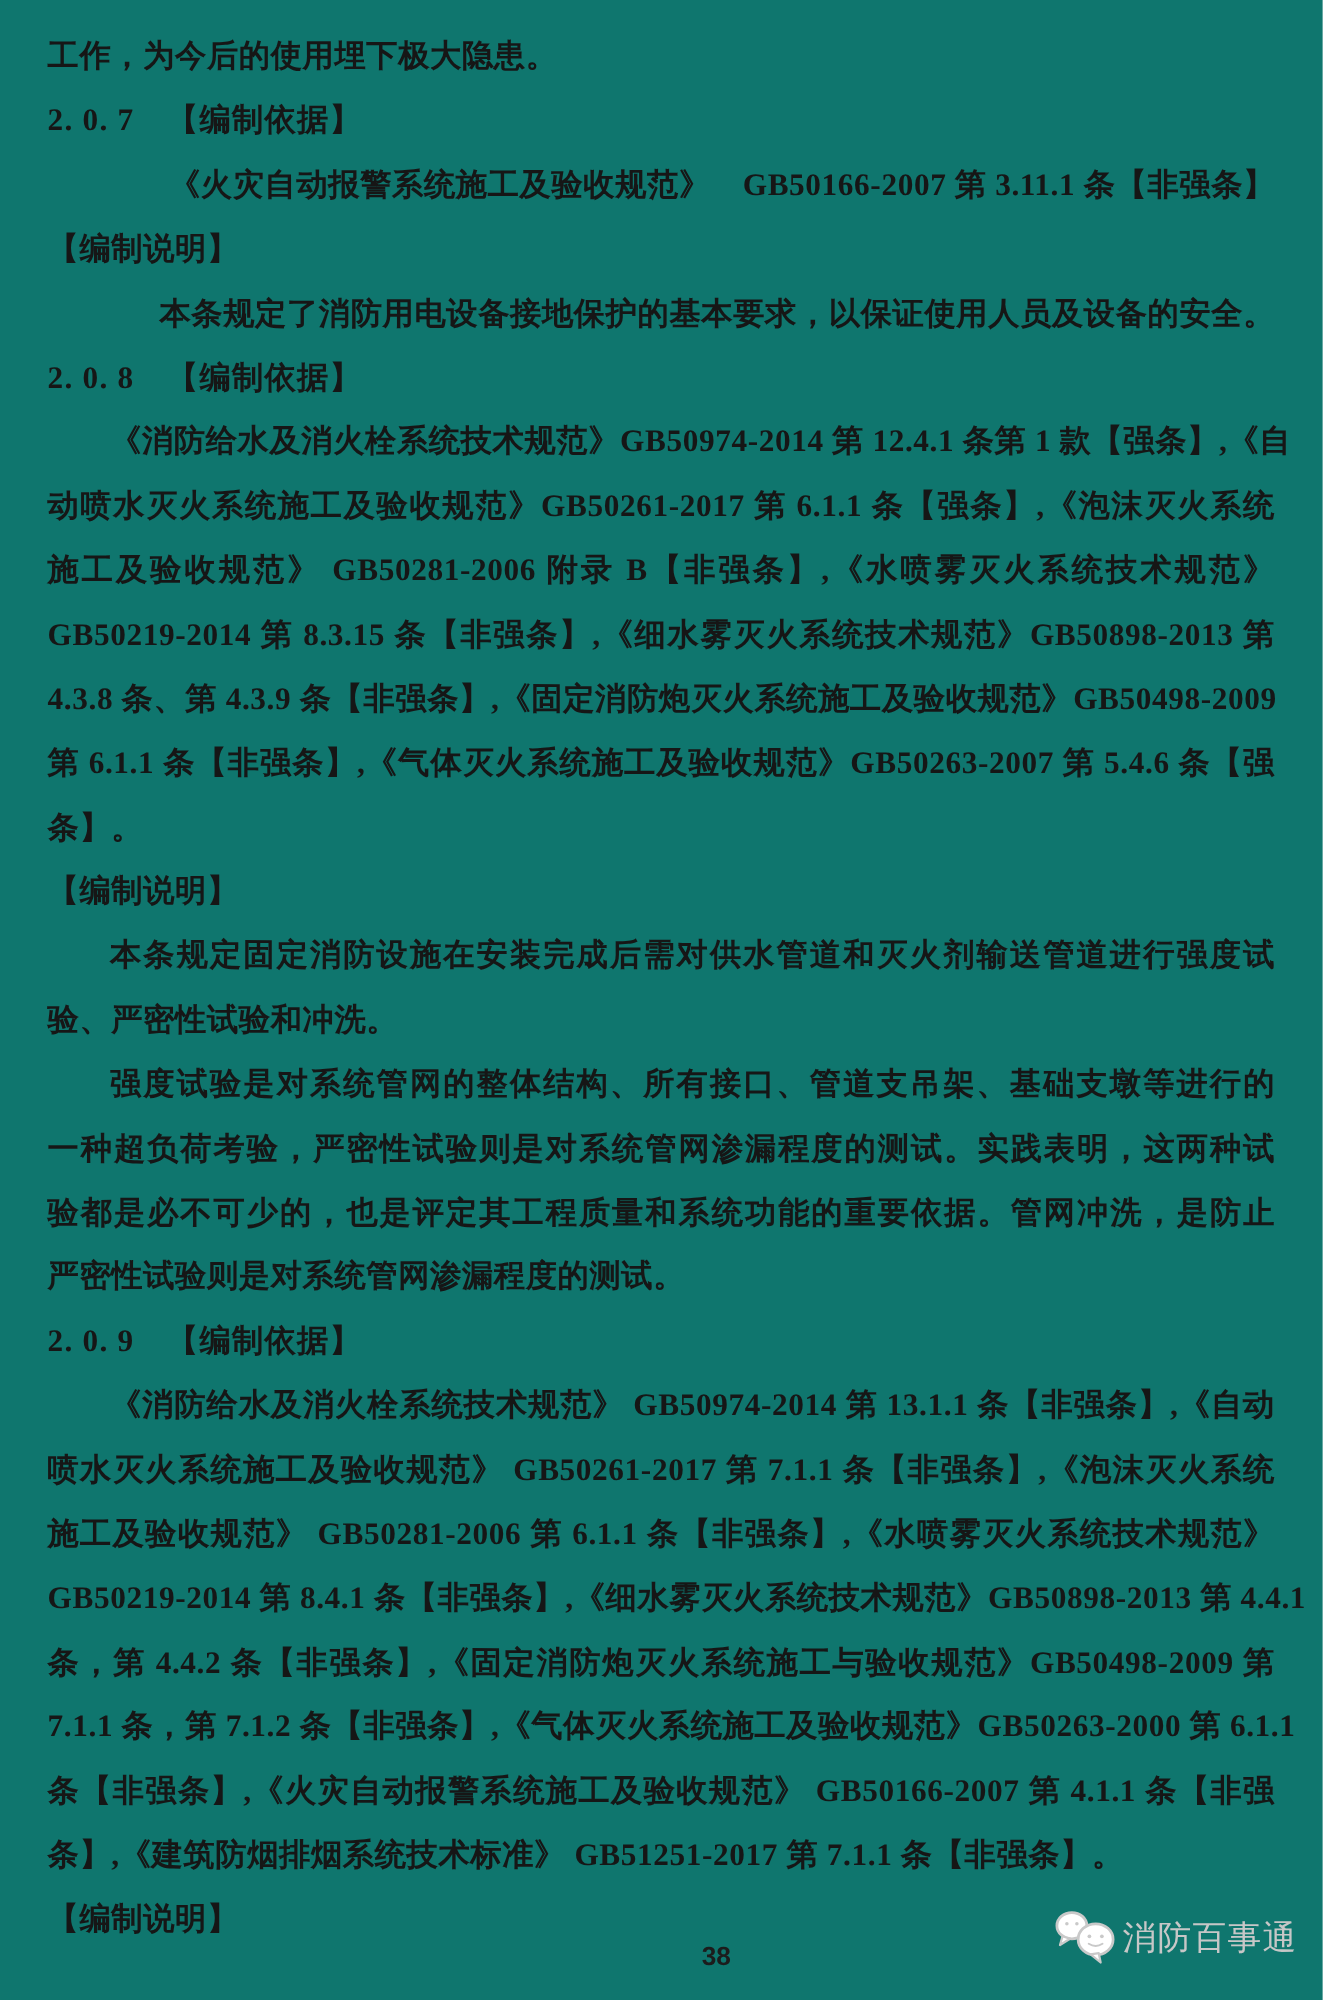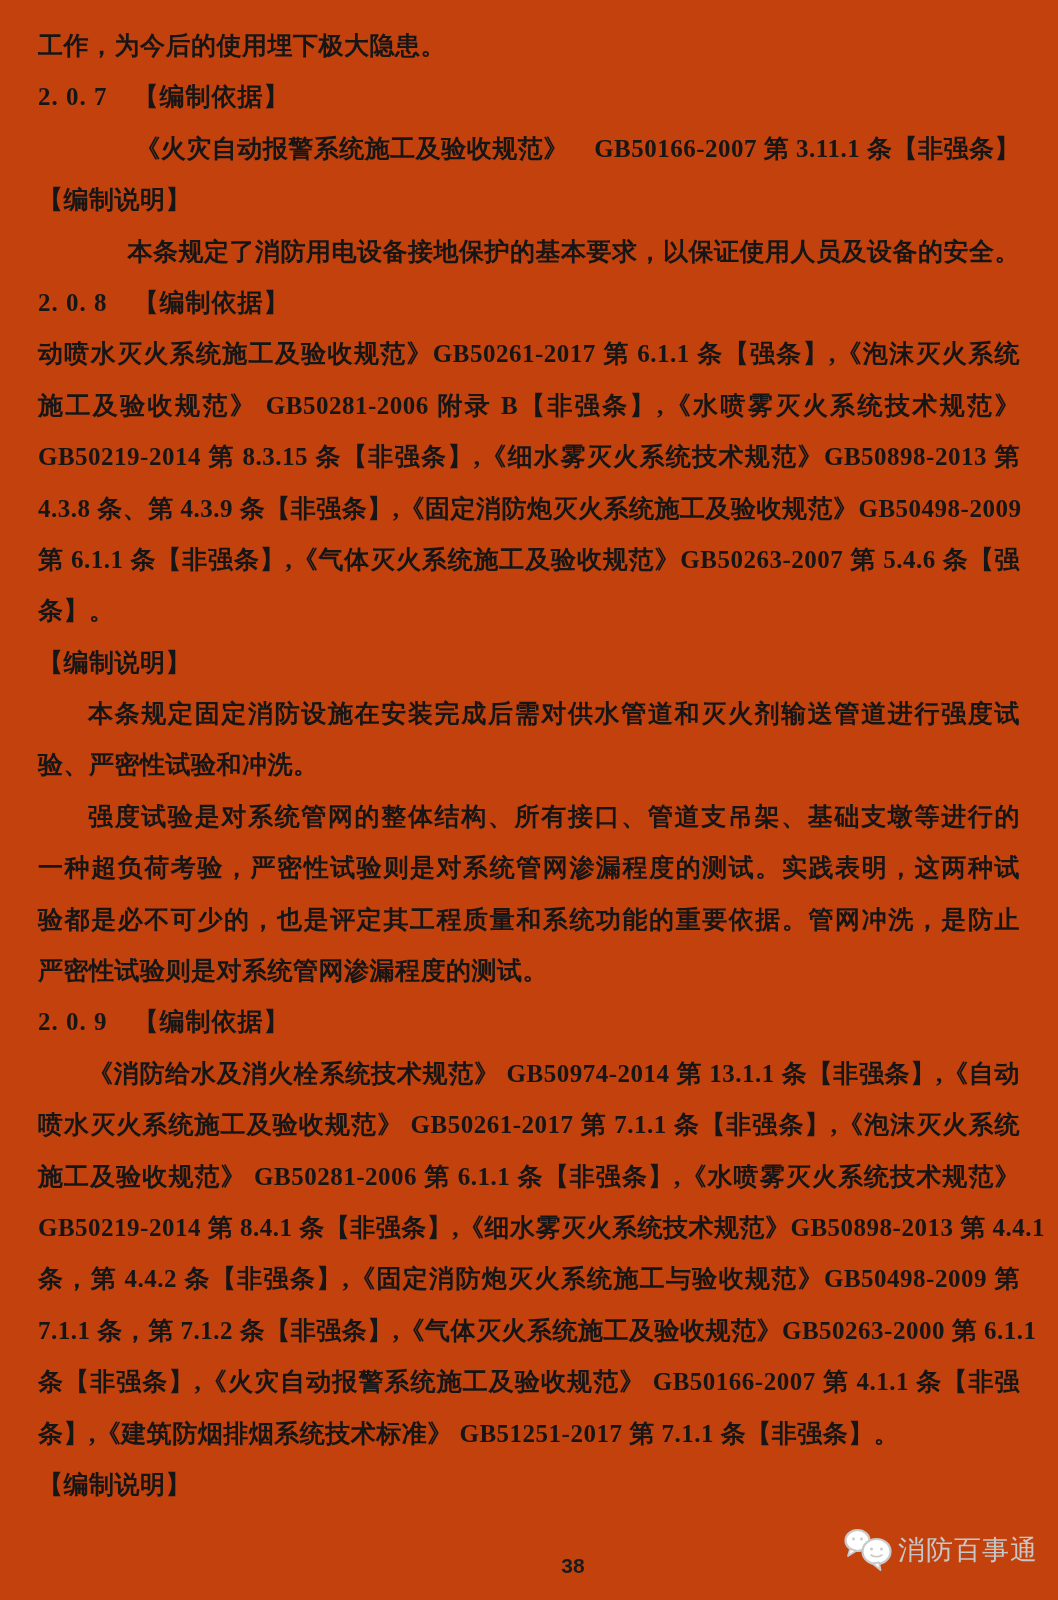--- a/index.html
+++ b/index.html
@@ -4,21 +4,21 @@
 <style>
   html, body { margin: 0; padding: 0; }
   body {
     width: 1058px; height: 1600px;
     background: #ffffff;
     position: relative;
     overflow: hidden;
     font-family: "Liberation Serif", "DejaVu Serif", serif;
     color: #161616;
   }
-  .page { position: absolute; inset: 0; background: #c2410c; }
+  .page { position: absolute; inset: 0; background: #0f766e; }
   .content {
     position: absolute;
     left: 38px; top: 20px;
     width: 982px;
   }
   .line {
     height: 51.4px;
     line-height: 51.4px;
     font-size: 25px;
     font-weight: 600;
@@ -62,20 +62,21 @@
 <body>
 
 <div class="page">
   <div class="content">
     <div class="line">工作，为今后的使用埋下极大隐患。</div>
     <div class="line heading">2. 0. 7　【编制依据】</div>
     <div class="line indent">《火灾自动报警系统施工及验收规范》　GB50166-2007 第 3.11.1 条【非强条】</div>
     <div class="line">【编制说明】</div>
     <div class="line indent">本条规定了消防用电设备接地保护的基本要求，以保证使用人员及设备的安全。</div>
     <div class="line heading">2. 0. 8　【编制依据】</div>
+    <div class="line indent j">《消防给水及消火栓系统技术规范》GB50974-2014 第 12.4.1 条第 1 款【强条】,《自</div>
     <div class="line j">动喷水灭火系统施工及验收规范》GB50261-2017 第 6.1.1 条【强条】,《泡沫灭火系统</div>
     <div class="line j">施工及验收规范》 GB50281-2006 附录 B【非强条】,《水喷雾灭火系统技术规范》</div>
     <div class="line j">GB50219-2014 第 8.3.15 条【非强条】,《细水雾灭火系统技术规范》GB50898-2013 第</div>
     <div class="line j">4.3.8 条、第 4.3.9 条【非强条】,《固定消防炮灭火系统施工及验收规范》GB50498-2009</div>
     <div class="line j">第 6.1.1 条【非强条】,《气体灭火系统施工及验收规范》GB50263-2007 第 5.4.6 条【强</div>
     <div class="line">条】。</div>
     <div class="line">【编制说明】</div>
     <div class="line indent j">本条规定固定消防设施在安装完成后需对供水管道和灭火剂输送管道进行强度试</div>
     <div class="line">验、严密性试验和冲洗。</div>
     <div class="line indent j">强度试验是对系统管网的整体结构、所有接口、管道支吊架、基础支墩等进行的</div>

